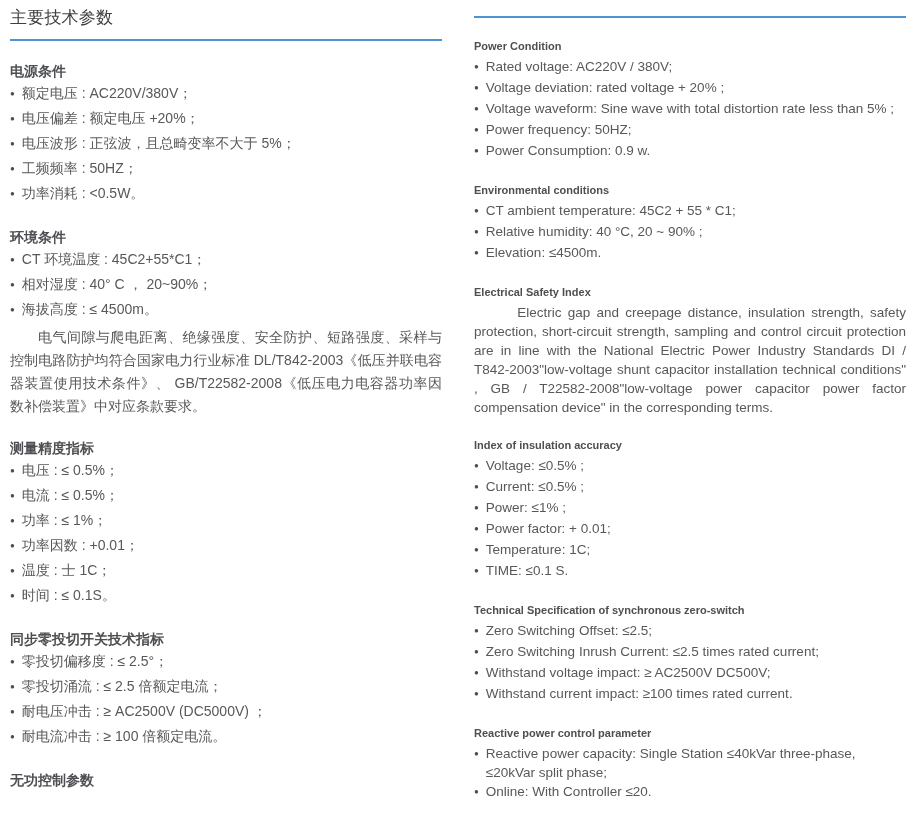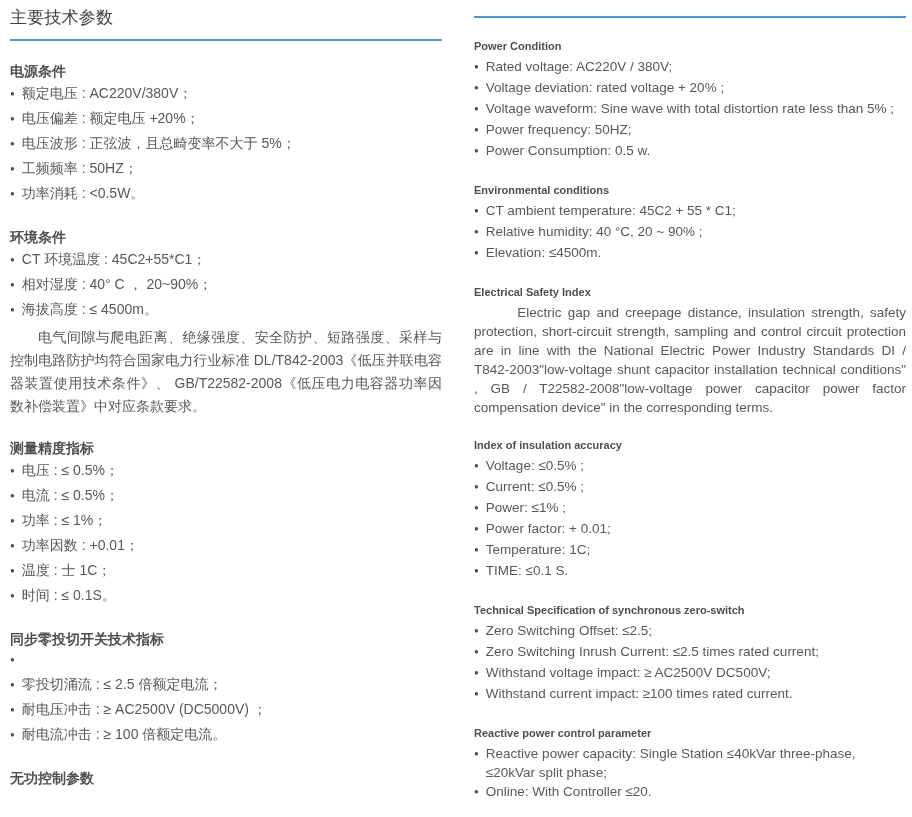--- a/index.html
+++ b/index.html
@@ -107,20 +107,21 @@
       <li class="bullet">
           <span class="dot">●</span>
           <span class="txt">时间 : ≤ 0.1S。</span>
         </li>
     </ul>
 
     <h2 class="section-heading">同步零投切开关技术指标</h2>
     <ul class="bullets">
       <li class="bullet">
           <span class="dot">●</span>
+          <span class="txt">零投切偏移度 : ≤ 2.5°；</span>
         </li>
       <li class="bullet">
           <span class="dot">●</span>
           <span class="txt">零投切涌流 : ≤ 2.5 倍额定电流；</span>
         </li>
       <li class="bullet">
           <span class="dot">●</span>
           <span class="txt">耐电压冲击 : ≥ AC2500V (DC5000V)  ；</span>
         </li>
       <li class="bullet">
@@ -151,21 +152,21 @@
       <li class="bullet">
           <span class="dot">●</span>
           <span class="txt">Voltage waveform: Sine wave with total distortion rate less than 5% ;</span>
         </li>
       <li class="bullet">
           <span class="dot">●</span>
           <span class="txt">Power frequency: 50HZ;</span>
         </li>
       <li class="bullet">
           <span class="dot">●</span>
-          <span class="txt">Power Consumption: 0.5 w.</span>
+          <span class="txt">Power Consumption: 0.9 w.</span>
         </li>
     </ul>
 
     <h2 class="section-heading">Environmental conditions</h2>
     <ul class="bullets">
       <li class="bullet">
           <span class="dot">●</span>
           <span class="txt">CT ambient temperature: 45C2 + 55 * C1;</span>
         </li>
       <li class="bullet">

